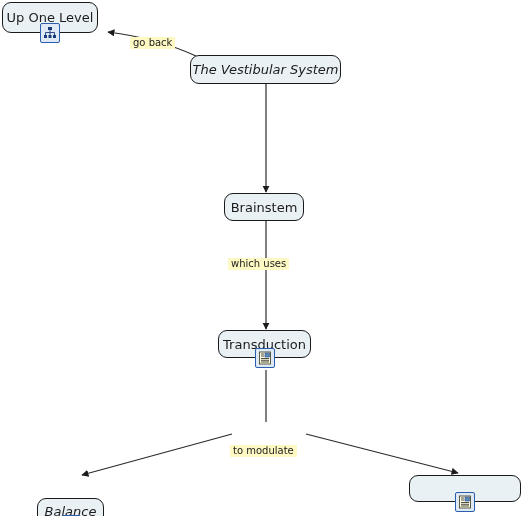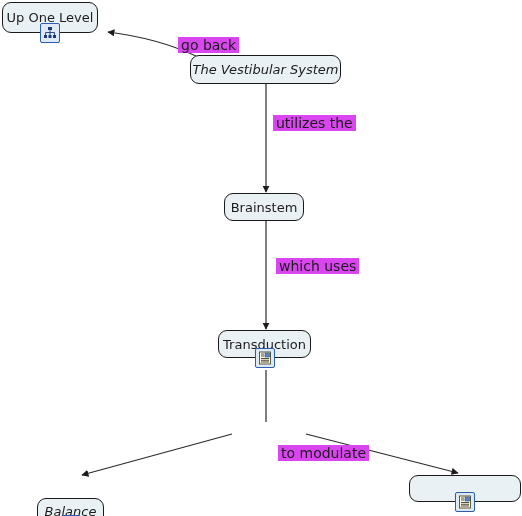--- a/index.html
+++ b/index.html
@@ -58,27 +58,26 @@
     border-radius: 2px;
     display: flex;
     align-items: center;
     justify-content: center;
     z-index: 5;
   }
   .node-icon svg { display: block; }
   .edge-label {
     position: absolute;
     color: #1c1c1c;
-    font-size: 14px;
+    font-size: 10px;
     line-height: 1;
     white-space: nowrap;
-    background: #d946ef;
+    background: #fef9c3;
     padding: 1px 3px;
     z-index: 4;
-    margin-left: 48px;
   }
 </style>
 </head>
 <body>
 
 <div id="canvas">
 
   <svg id="edge-layer" viewBox="0 0 522 516" width="522" height="516" xmlns="http://www.w3.org/2000/svg">
     <defs>
       <marker id="arrowhead" viewBox="0 0 10 10" refX="9" refY="5" markerWidth="6" markerHeight="6" orient="auto-start-reverse">
@@ -149,23 +148,20 @@
         <rect x="7" y="2" width="4.5" height="4" fill="#5a86c4" stroke="#2a4a7a" stroke-width="0.6"></rect>
         <path d="M3 3 L6 3 M3 5 L6 5 M3 7.5 L11 7.5 M3 9.3 L11 9.3 M3 11 L11 11" stroke="#3a3a2a" stroke-width="0.9"></path>
       </svg>
     </span>
   </div>
 
   <div class="edge-label" style="left:130px; top:37px;">
     <span>go back</span>
   </div>
 
-  <div class="edge-label" style="left:225px; top:115px;">
-    <span>utilizes the</span>
-  </div>
 
   <div class="edge-label" style="left:228px; top:258px;">
     <span>which uses</span>
   </div>
 
   <div class="edge-label" style="left:230px; top:445px;">
     <span>to modulate</span>
   </div>
 
 </div>

